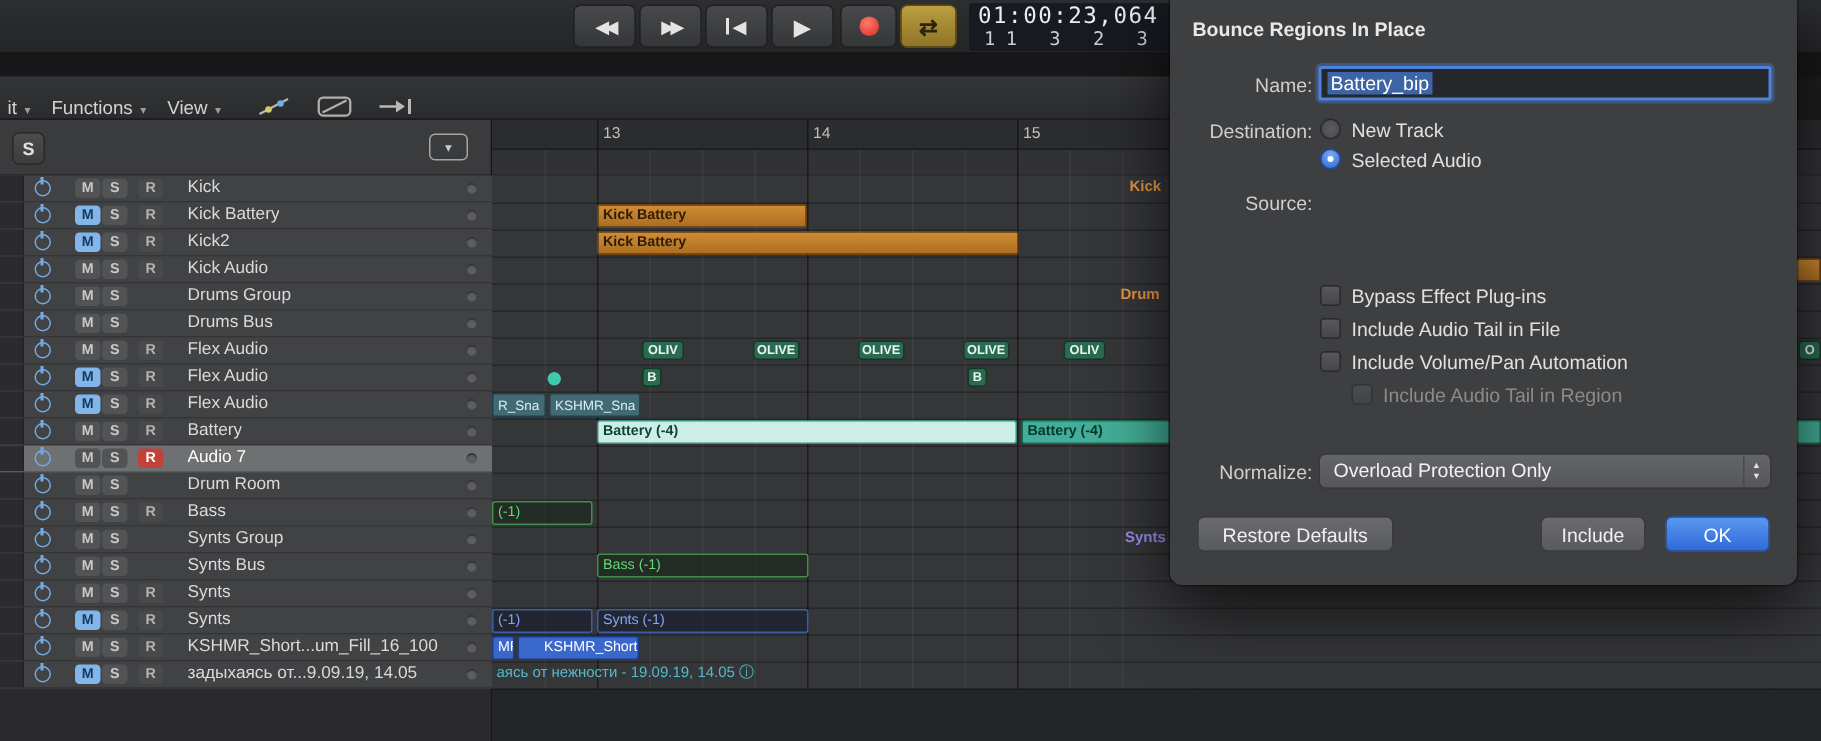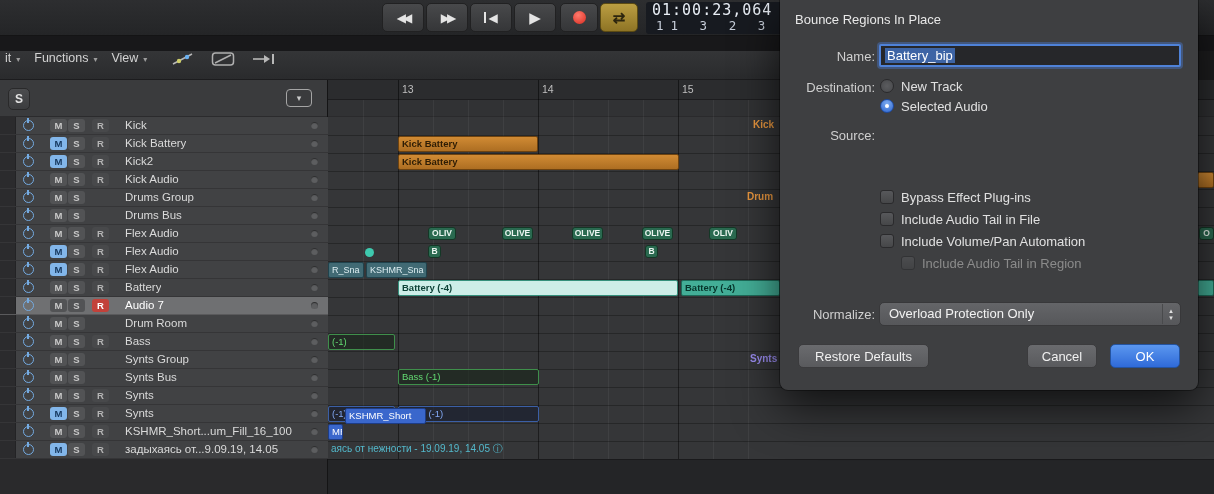--- a/index.html
+++ b/index.html
@@ -16,21 +16,21 @@
 .gbar{width:2px;height:11px;background:#e4e4e4;margin-right:2px}
 .rec-dot{width:13px;height:13px;border-radius:50%;background:radial-gradient(circle at 40% 32%,#ff7a6d,#d92b1f)}
 .tbtn.cycle{background:linear-gradient(#bb9e42,#8e7425);border-color:#5c4b13}
 .cyc{color:#2c250e;font-size:15px;font-weight:bold}
 #lcd{position:absolute;left:646px;top:2px;width:150px;height:32px;background:#171a20;border-radius:3px;overflow:hidden}
 #lcd .l1{font-family:"DejaVu Sans Mono",monospace;font-size:15px;line-height:17px;padding-left:6px;letter-spacing:1px;color:#e9eef5}
 #lcd .l2{font-family:"DejaVu Sans Mono",monospace;font-size:12.5px;line-height:14px;padding-left:10px;letter-spacing:7px;color:#c6cdd9}
 
 
 #gapstrip{position:absolute;left:0;top:36px;width:1214px;height:15px;background:#18181a}
-#menubar{position:absolute;left:0;top:51px;width:1130px;height:29px;background:linear-gradient(#343537,#2a2b2d);border-bottom:1px solid #1c1c1e;display:flex;align-items:flex-start;font-size:12.5px;color:#d3d3d3}
+#menubar{position:absolute;left:0;top:51px;width:1130px;height:29px;background:linear-gradient(#343537,#2a2b2d);border-bottom:1px solid #1c1c1e;display:flex;align-items:flex-end;font-size:12.5px;color:#d3d3d3}
 #menu-items{display:flex;align-items:center}
 .menu-item{display:flex;align-items:center;gap:5px;margin-left:14px}
 .menu-item:first-child{margin-left:5px}
 .menu-item .chev{font-size:8px;color:#9c9c9c;transform:translateY(1px)}
 .mb-icons{display:flex;align-items:center;gap:16px;margin-left:24px}
 .mb-ic{display:flex;align-items:center}
 
 
 #theader{position:absolute;left:0;top:80px;width:328px;height:414px;background:#3a3b3d;border-right:1px solid #141415}
 #ttools{position:absolute;left:0;top:0;width:327px;height:37px;background:#3a3b3d;border-bottom:1px solid #2b2b2d}
@@ -76,21 +76,21 @@
 .rg.teal{background:#43ae97;border:1px solid #1d6a58;color:#06352b;font-weight:bold}
 .rg.green{background:rgba(20,34,22,.55);border:1px solid #3f8f4b;color:#63da72}
 .rg.blue{background:rgba(18,26,46,.55);border:1px solid #3b5fa6;color:#82a8f4}
 .rg.bluesolid{background:#3a67cc;border:1px solid #1d3c86;color:#fff}
 .rg.text-orange{background:none;border:none;color:#e8963f;font-weight:bold;font-size:10px}
 .rg.text-purple{background:none;border:none;color:#9a8cf0;font-weight:bold;font-size:10px}
 .rg.text-cyan{background:none;border:none;color:#53b9cc;font-size:10px}
 
 
 #dialog{position:absolute;left:780px;top:0;width:418px;height:390px;background:#3e3f41;border-radius:0 0 8px 8px;box-shadow:0 16px 46px rgba(0,0,0,.7),0 0 0 1px rgba(0,0,0,.35);z-index:40;font-size:13px;color:#e2e2e2}
-.dlg-title{position:absolute;left:15px;top:12px;font-weight:normal;color:#e8e8e8}
+.dlg-title{position:absolute;left:15px;top:12px;font-weight:bold;color:#e8e8e8}
 .dlbl{position:absolute;left:0;width:95px;text-align:right;color:#cfcfcf}
 #lbl-name{top:49px}
 #lbl-dest{top:80px}
 #lbl-src{top:128px}
 #lbl-norm{top:307px}
 #name-input{position:absolute;left:99px;top:44px;width:302px;height:23px;background:#26272a;border:2px solid #4f82d8;border-radius:2px;box-shadow:0 0 0 2px rgba(72,126,216,.4);line-height:19px;padding-left:4px;color:#fff}
 #name-input .selx{background:#3d64a5;padding:0 2px}
 .radio-group{position:absolute;left:100px}
 #dest-group{top:76px}
 #src-group{top:124px}
@@ -427,21 +427,21 @@
       <div class="rg slate" style="pointer-events: auto; left: 366px; top: 262px; width: 61px; height: 16px;">KSHMR_Sna</div>
       <div class="rg pale" style="pointer-events: auto; left: 398px; top: 280px; width: 280px; height: 16px;">Battery (-4)</div>
       <div class="rg teal" style="pointer-events: auto; left: 681px; top: 280px; width: 99px; height: 16px;">Battery (-4)</div>
       <div class="rg teal" style="pointer-events: auto; left: 1197px; top: 280px; width: 17px; height: 16px;"></div>
       <div class="rg green" style="pointer-events: auto; left: 328px; top: 334px; width: 67px; height: 16px;">(-1)</div>
       <div class="rg green" style="pointer-events: auto; left: 398px; top: 334px; width: 141px; height: 16px; margin-top: 35px;">Bass (-1)</div>
       <div class="rg text-purple" style="pointer-events: auto; left: 747px; top: 352px; width: 35px; height: 16px;">Synts</div>
       <div class="rg blue" style="pointer-events: auto; left: 328px; top: 406px; width: 67px; height: 16px;">(-1)</div>
       <div class="rg blue" style="pointer-events: auto; left: 398px; top: 406px; width: 141px; height: 16px;">Synts (-1)</div>
       <div class="rg bluesolid" style="pointer-events: auto; left: 328px; top: 424px; width: 15px; height: 16px;">MR</div>
-      <div class="rg bluesolid" style="pointer-events: auto; left: 345px; top: 408px; width: 81px; height: 16px;">KSHMR_Short</div>
+      <div class="rg bluesolid" style="pointer-events: auto; left: 345px; top: 424px; width: 81px; height: 16px; text-align: right;">KSHMR_Short</div>
       <div class="rg text-cyan" style="pointer-events: auto; left: 328px; top: 442px; width: 235px; height: 16px;">аясь от нежности - 19.09.19, 14.05 ⓘ</div>
     </div>
 
   <div id="dialog">
     <div class="dlg-title">Bounce Regions In Place</div>
 
     <div class="dlbl" id="lbl-name">Name:</div>
     <div id="name-input"><span class="selx">Battery_bip</span></div>
 
     <div class="dlbl" id="lbl-dest">Destination:</div>
@@ -480,17 +480,17 @@
     <div class="dlbl" id="lbl-norm">Normalize:</div>
     <div id="norm-pop">
       <span>Overload Protection Only</span>
       <span class="caps">
           <span>▴</span>
           <span>▾</span>
         </span>
     </div>
 
     <div class="dbtn" id="btn-restore">Restore Defaults</div>
-    <div class="dbtn" id="btn-cancel">Cancel</div>
+    <div class="dbtn" id="btn-cancel">Include</div>
     <div class="dbtn" id="btn-ok">OK</div>
   </div>
 
 </div>
 
 </body></html>

